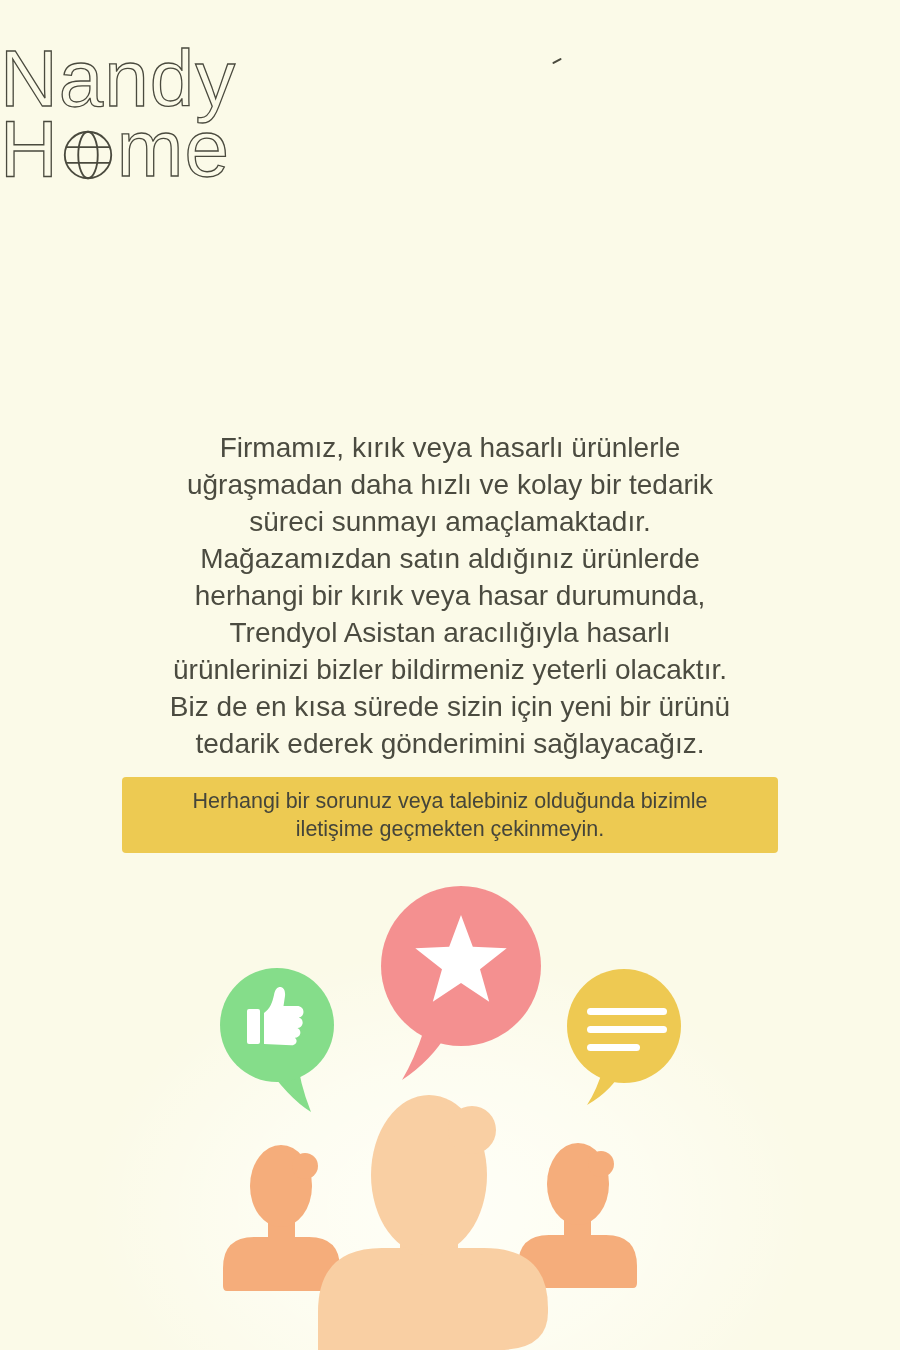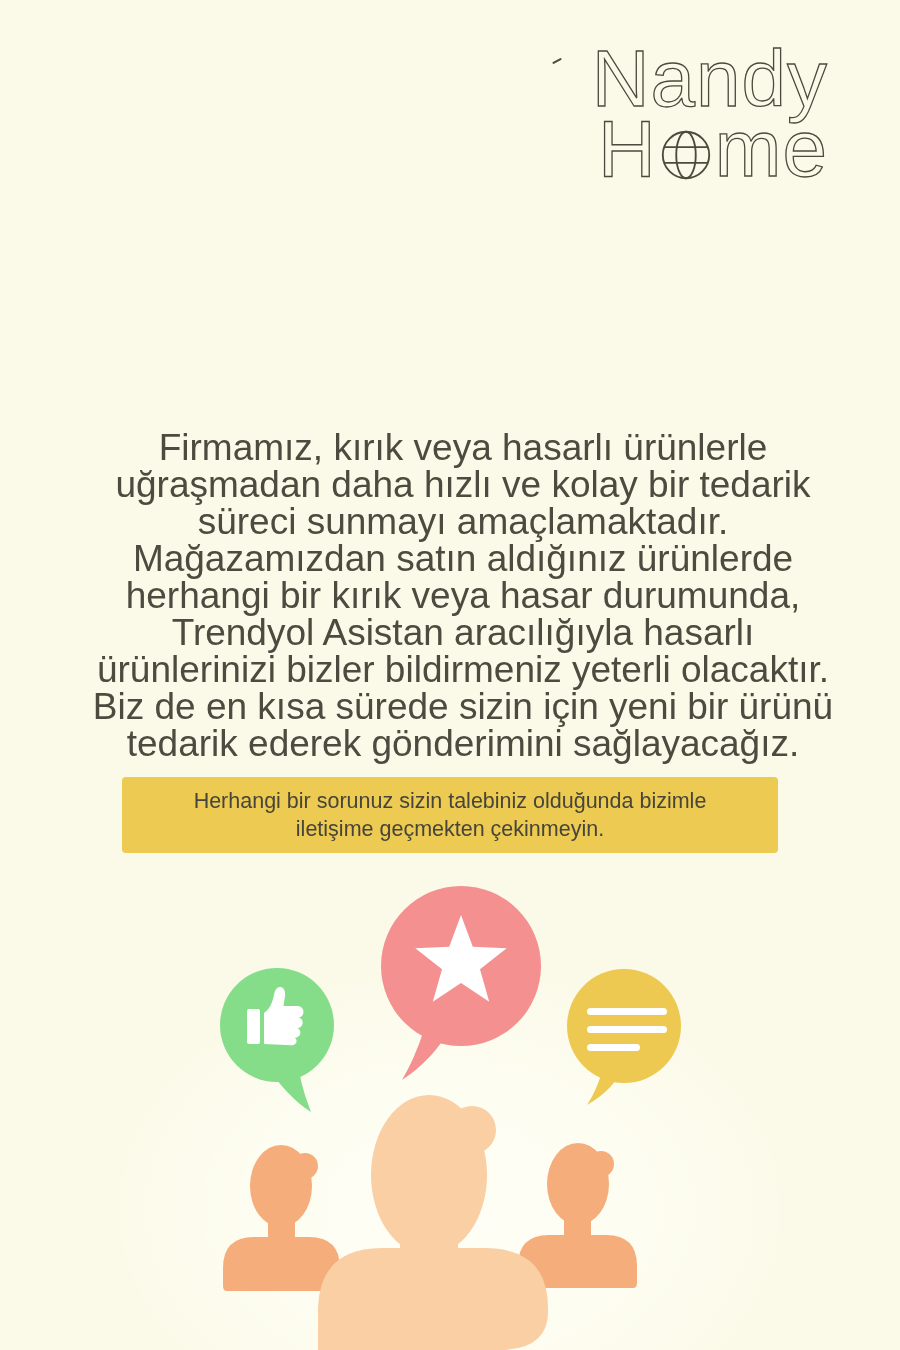--- a/index.html
+++ b/index.html
@@ -9,43 +9,43 @@
   }
   .canvas{
     position:absolute;inset:0;width:900px;height:1350px;
     background:
       radial-gradient(ellipse 360px 260px at 450px 1210px,
         rgba(255,255,248,.95) 0%, rgba(255,255,248,.55) 55%, rgba(255,255,248,0) 100%),
       #fbfae8;
   }
   
   .logo{
-    position:absolute;top:44px;left:0;width:828px;text-align:right;
+    position:absolute;top:44px;left:0;width:828px;text-align:left;
     line-height:70px;font-size:80px;letter-spacing:1px;
     color:#4a4a3e;font-weight:100;
   }
   @supports (-webkit-text-stroke: 1px black){
     .logo .outline{color:transparent;-webkit-text-stroke:1.3px #4a4a3e;}
   }
   .logo-line{white-space:nowrap;}
   .globe{vertical-align:-5px;margin:0 3px;}
   .logo-accent{
     position:absolute;left:552px;top:60px;width:10px;height:2px;
     background:#4a4a3e;transform:rotate(-28deg);border-radius:1px;
   }
   
   .heading{
     position:absolute;top:234px;left:0;width:900px;text-align:center;
     font-size:61px;line-height:80px;letter-spacing:1.5px;
     color:#3d3d34;font-weight:300;white-space:pre-line;
   }
   
   .bodytext{
-    position:absolute;top:429px;left:83px;width:760px;text-align:center;
-    font-size:37px;line-height:37px;color:#4b4b40;font-weight:400;
+    position:absolute;top:429px;left:70px;width:760px;text-align:center;
+    font-size:28px;line-height:37px;color:#4b4b40;font-weight:400;
     white-space:pre-line;
   }
   
   .banner{
     position:absolute;top:777px;left:122px;width:656px;height:76px;
     background:#edca52;border-radius:4px;
     display:flex;align-items:center;justify-content:center;
   }
   .banner-text{
     font-size:21.5px;line-height:28px;color:#45453a;text-align:center;
@@ -77,21 +77,21 @@
 uğraşmadan daha hızlı ve kolay bir tedarik
 süreci sunmayı amaçlamaktadır.
 Mağazamızdan satın aldığınız ürünlerde
 herhangi bir kırık veya hasar durumunda,
 Trendyol Asistan aracılığıyla hasarlı
 ürünlerinizi bizler bildirmeniz yeterli olacaktır.
 Biz de en kısa sürede sizin için yeni bir ürünü
 tedarik ederek gönderimini sağlayacağız.</p>
 
   <div class="banner">
-    <div class="banner-text">Herhangi bir sorunuz sizin talebiniz olduğunda bizimle
+    <div class="banner-text">Herhangi bir sorunuz veya talebiniz olduğunda bizimle
 iletişime geçmekten çekinmeyin.</div>
   </div>
 
   <svg class="illus" viewBox="0 0 900 1350">
 
     <g>
       <path d="M227,1291 H336 Q340,1291 340,1286 V1268 Q340,1237 309,1237 H254 Q223,1237 223,1268 V1286 Q223,1291 227,1291 Z" fill="#f5ad7b"></path>
       <rect x="268" y="1193" width="27" height="50" fill="#f5ad7b"></rect>
       <ellipse cx="281" cy="1186" rx="31" ry="41" fill="#f5ad7b"></ellipse>
       <circle cx="305" cy="1166" r="13" fill="#f5ad7b"></circle>

